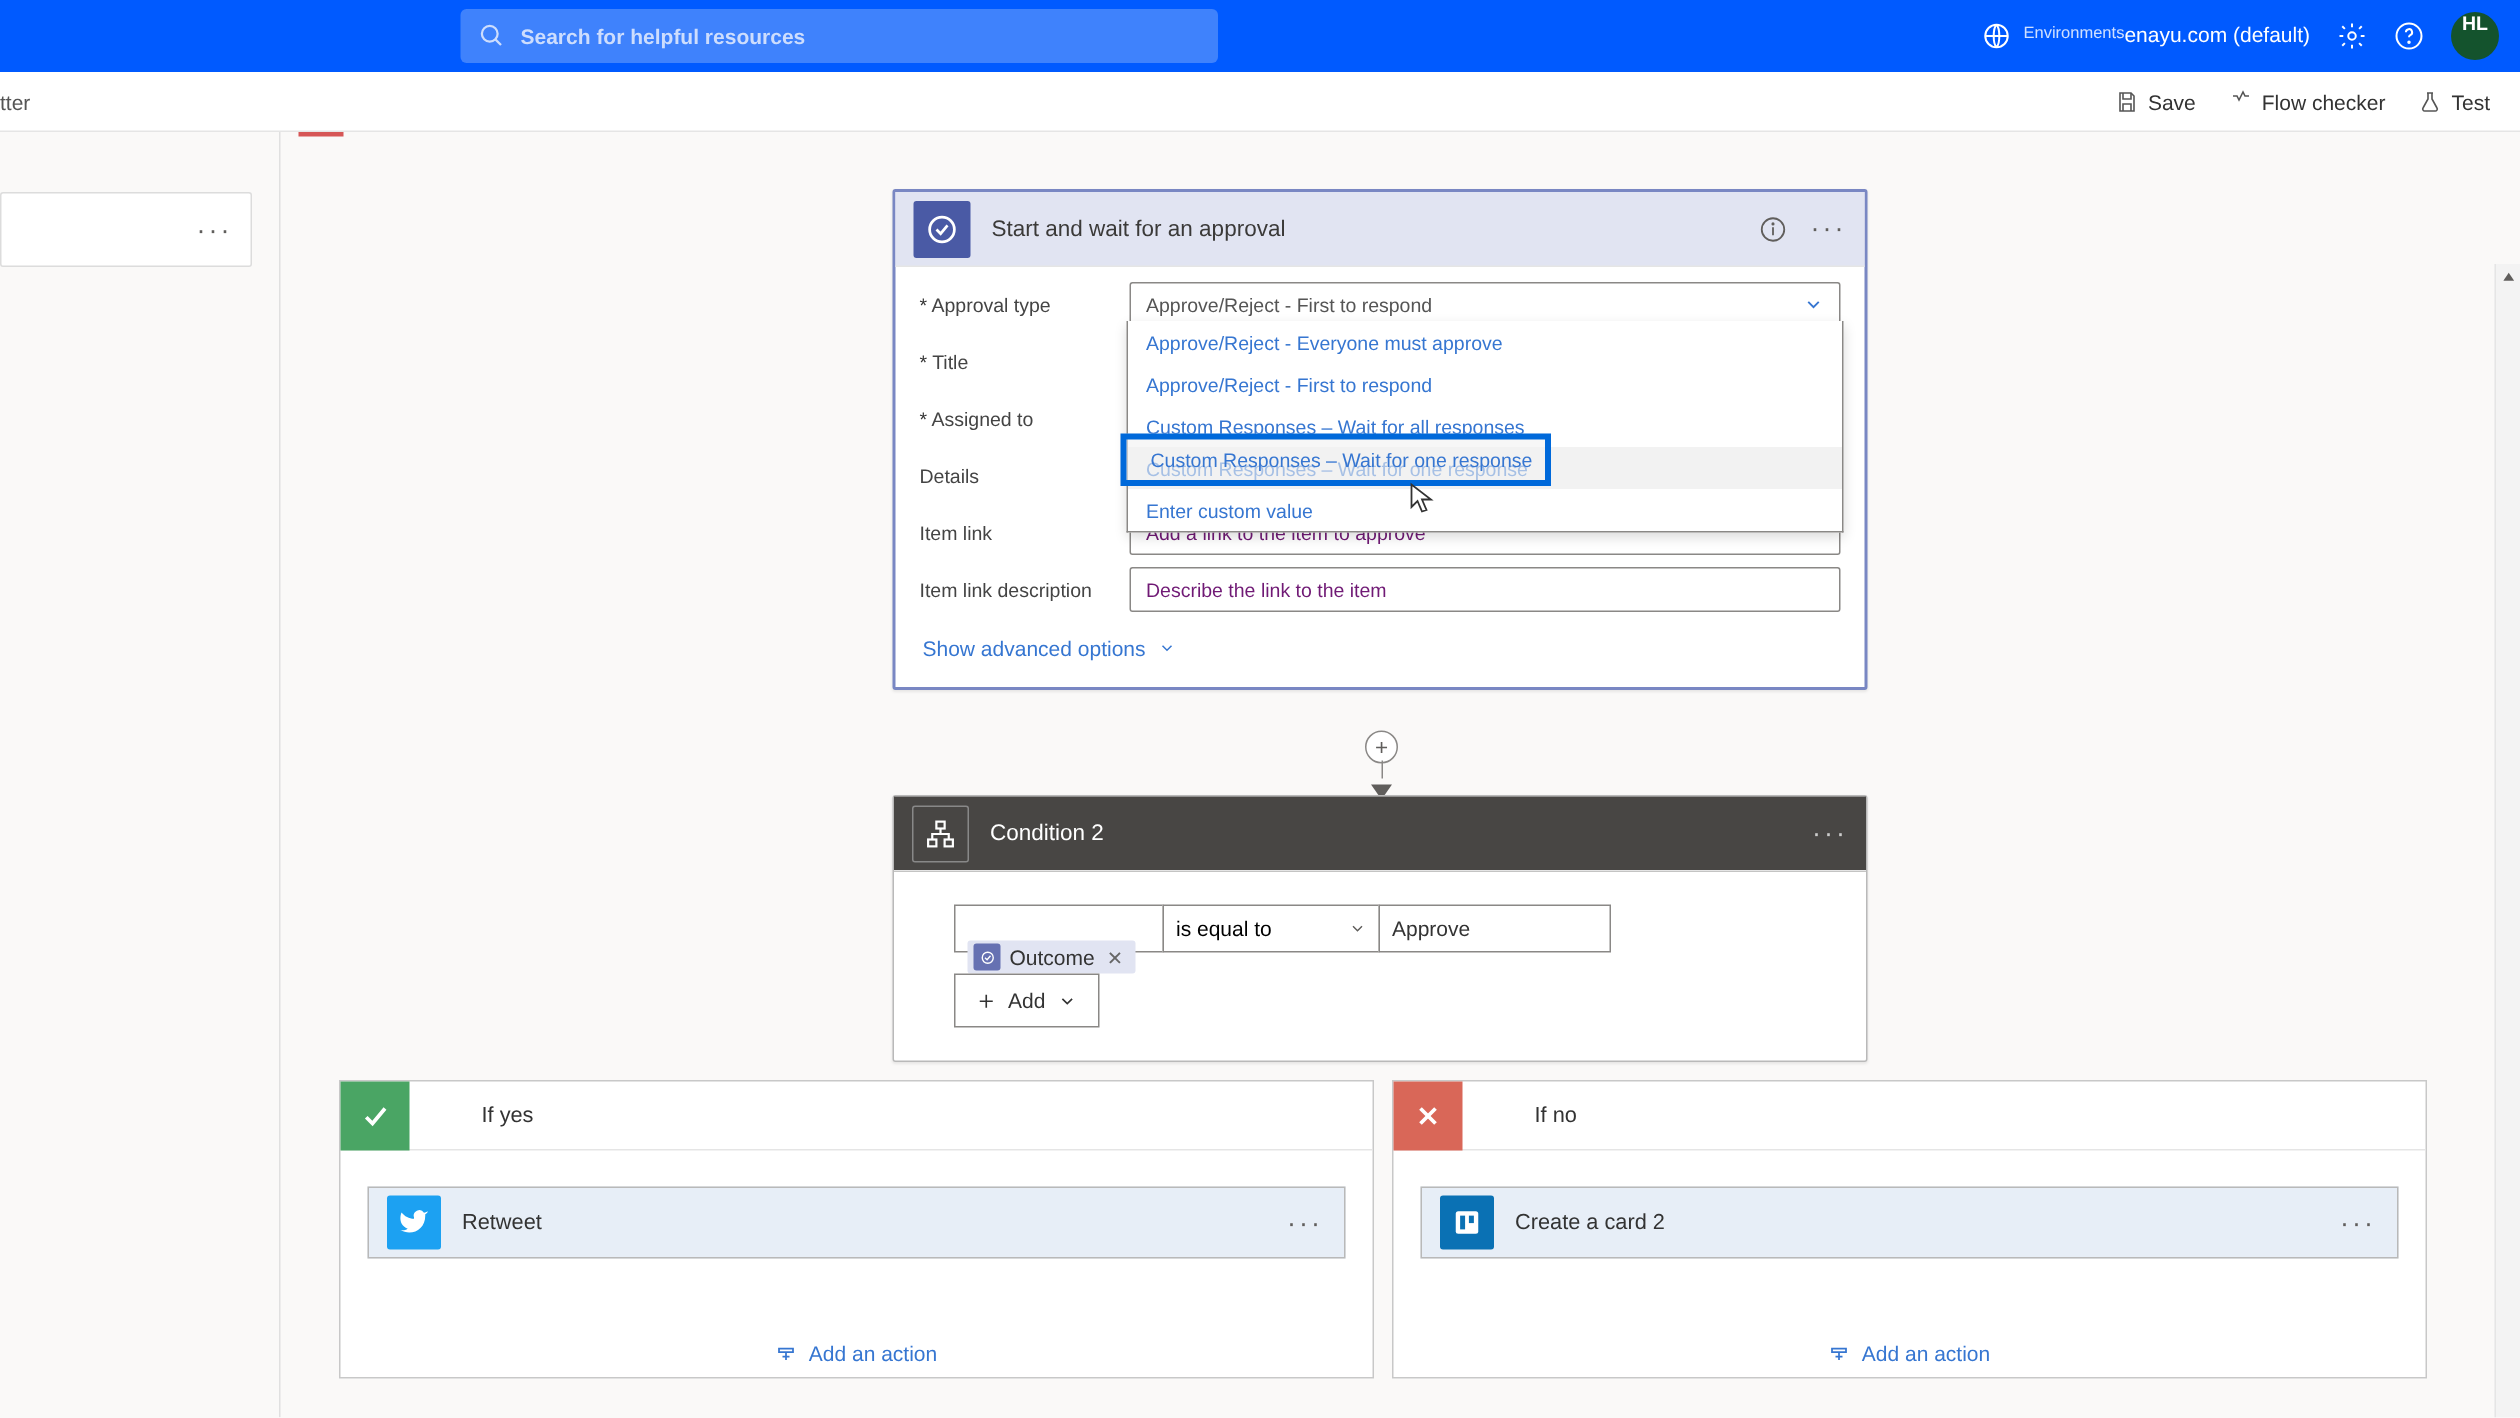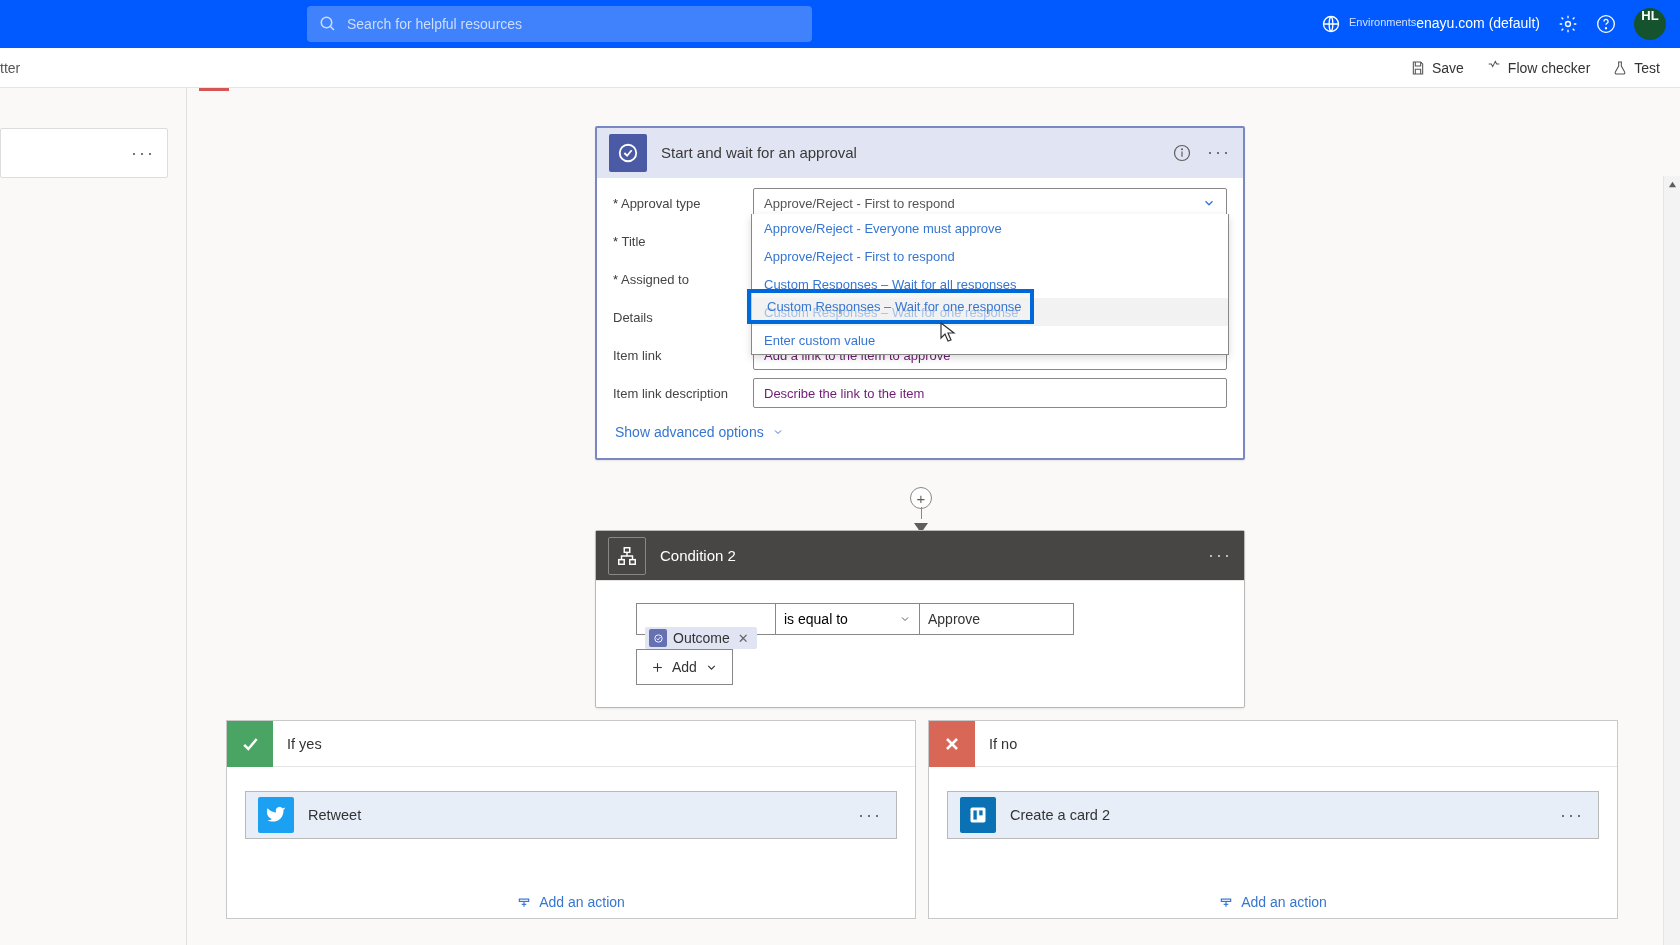--- a/index.html
+++ b/index.html
@@ -20,21 +20,21 @@
     width: 505px;
     height: 36px;
     background: #3f82fc;
     border-radius: 4px;
     display: flex;
     align-items: center;
     padding: 0 12px;
     color: #cdddfd;
   }
   .search-box svg { width: 18px; height: 18px; margin-right: 10px; fill: none; stroke: #cdddfd; stroke-width: 2; }
-  .search-box span { font-size: 14px; color: #cdddfd; }
+  .search-box span { font-size: 14px; color: #cdddfd; font-weight: bold; }
   .top-right { position: absolute; right: 14px; display: flex; align-items: center; gap: 18px; color: white; }
   .env-block { display: flex; align-items: center; gap: 8px; }
   .env-text { display: flex; flex-direction: row; line-height: 1.1; }
   .env-text .small { font-size: 11px; color: #cfe0ff; }
   .env-text .big { font-size: 14px; color: white; }
   .top-icon { width: 20px; height: 20px; stroke: white; fill: none; stroke-width: 1.6; }
   .avatar { width: 32px; height: 32px; border-radius: 50%; background: #14532d; color: white; display: flex; align-items: flex-start; justify-content: center; font-size: 13px; font-weight: 700; }
 
   
   .cmd-bar {
@@ -178,21 +178,21 @@
 
   
   .branch { position: absolute; top: 632px; width: 690px; border: 1px solid #c8c8c8; background: white; }
   .branch-yes { left: 226px; }
   .branch-no { left: 928px; }
   .branch-header { height: 46px; display: flex; align-items: center; gap: 14px; padding: 0 0 0 0; border-bottom: 1px solid #e5e5e5; }
   .branch-header .b-icon { width: 46px; height: 46px; display: flex; align-items: center; justify-content: center; }
   .b-icon.yes { background: #4aa564; }
   .b-icon.no { background: #d96758; }
   .b-icon svg { width: 20px; height: 20px; stroke: white; fill: none; stroke-width: 3; }
-  .branch-title { font-size: 14.5px; color: #333; }
+  .branch-title { font-size: 14.5px; color: #333; margin-left: 34px; }
   .branch-body { padding: 24px 18px 8px 18px; }
 
   .inner-card { border: 1px solid #b9b9b9; background: #e7eef7; height: 48px; display: flex; align-items: center; gap: 14px; padding: 0 12px; position: relative; }
   .inner-card .ic { width: 36px; height: 36px; border-radius: 2px; display: flex; align-items: center; justify-content: center; }
   .ic.twitter { background: #1ca1f2; }
   .ic.twitter svg { width: 20px; height: 20px; fill: white; }
   .ic.trello { background: #0a71b4; }
   .ic.trello svg { width: 20px; height: 20px; fill: white; }
   .inner-title { font-size: 14.5px; color: #333; }
   .inner-card .ellipsis { position: absolute; right: 14px; }

